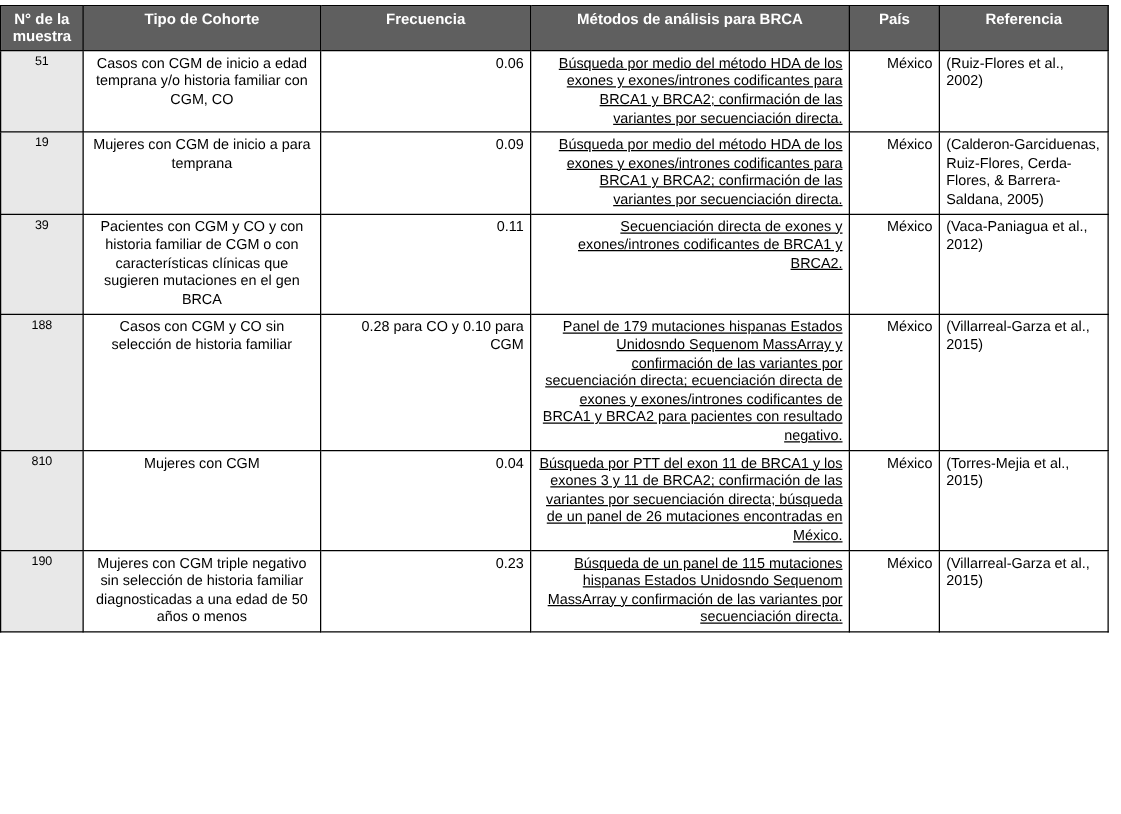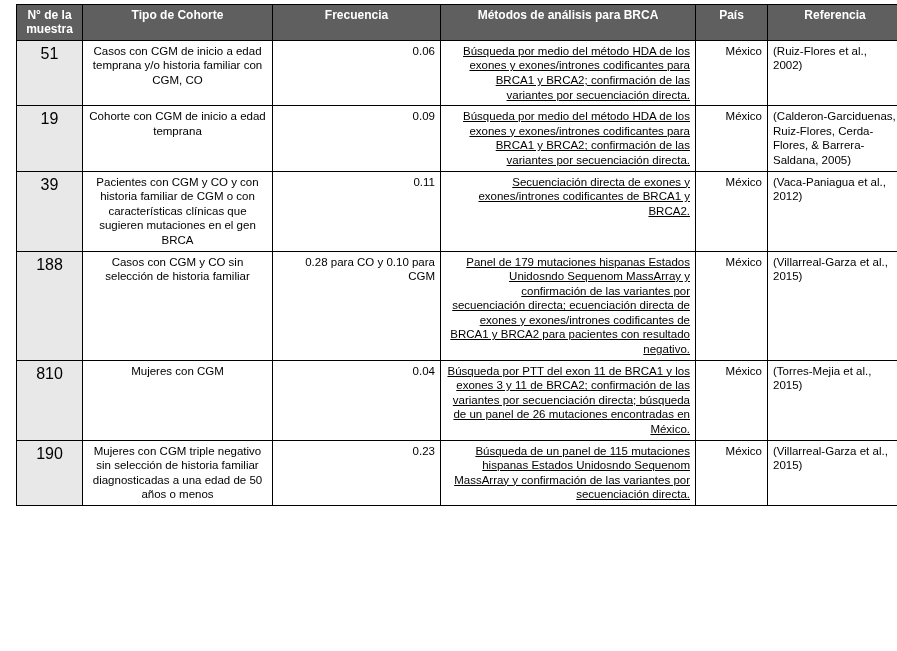--- a/index.html
+++ b/index.html
@@ -12,21 +12,21 @@
     height: 651px;
     font-family: "Liberation Sans", sans-serif;
     color: #000000;
     overflow: hidden;
   }
   .page {
     position: relative;
     width: 897px;
     height: 651px;
     box-sizing: border-box;
-    padding: 4px 6px 4px 16px;
+    padding: 4px 6px 4px 0;
   }
   table.data-table {
     border-collapse: collapse;
     width: 886px;
     table-layout: fixed;
     font-size: 11.5px;
     line-height: 1.27;
   }
   table.data-table th,
   table.data-table td {
@@ -42,21 +42,21 @@
     text-align: center;
     vertical-align: middle;
     font-size: 12px;
     padding: 5px 3px;
     line-height: 1.2;
   }
   td.sample {
     background: #e8e8e8;
     text-align: center;
     vertical-align: middle;
-    font-size: 16px;
+    font-size: 10px;
   }
   td.cohort {
     text-align: center;
   }
   td.freq {
     text-align: right;
   }
   td.methods {
     text-align: right;
     text-decoration: underline;
@@ -102,21 +102,21 @@
       <tr>
         <td class="sample">51</td>
         <td class="cohort">Casos con CGM de inicio a edad temprana y/o historia familiar con CGM, CO</td>
         <td class="freq">0.06</td>
         <td class="methods">Búsqueda por medio del método HDA de los exones y exones/intrones codificantes para BRCA1 y BRCA2; confirmación de las variantes por secuenciación directa.</td>
         <td class="country">México</td>
         <td class="reference">(Ruiz-Flores et al., 2002)</td>
       </tr>
       <tr>
         <td class="sample">19</td>
-        <td class="cohort">Cohorte con CGM de inicio a edad temprana</td>
+        <td class="cohort">Mujeres con CGM de inicio a para temprana</td>
         <td class="freq">0.09</td>
         <td class="methods">Búsqueda por medio del método HDA de los exones y exones/intrones codificantes para BRCA1 y BRCA2; confirmación de las variantes por secuenciación directa.</td>
         <td class="country">México</td>
         <td class="reference">(Calderon-Garciduenas, Ruiz-Flores, Cerda-Flores, &amp; Barrera-Saldana, 2005)</td>
       </tr>
       <tr>
         <td class="sample">39</td>
         <td class="cohort">Pacientes con CGM y CO y con historia familiar de CGM o con características clínicas que sugieren mutaciones en el gen BRCA</td>
         <td class="freq">0.11</td>
         <td class="methods">Secuenciación directa de exones y exones/intrones codificantes de BRCA1 y BRCA2.</td>

